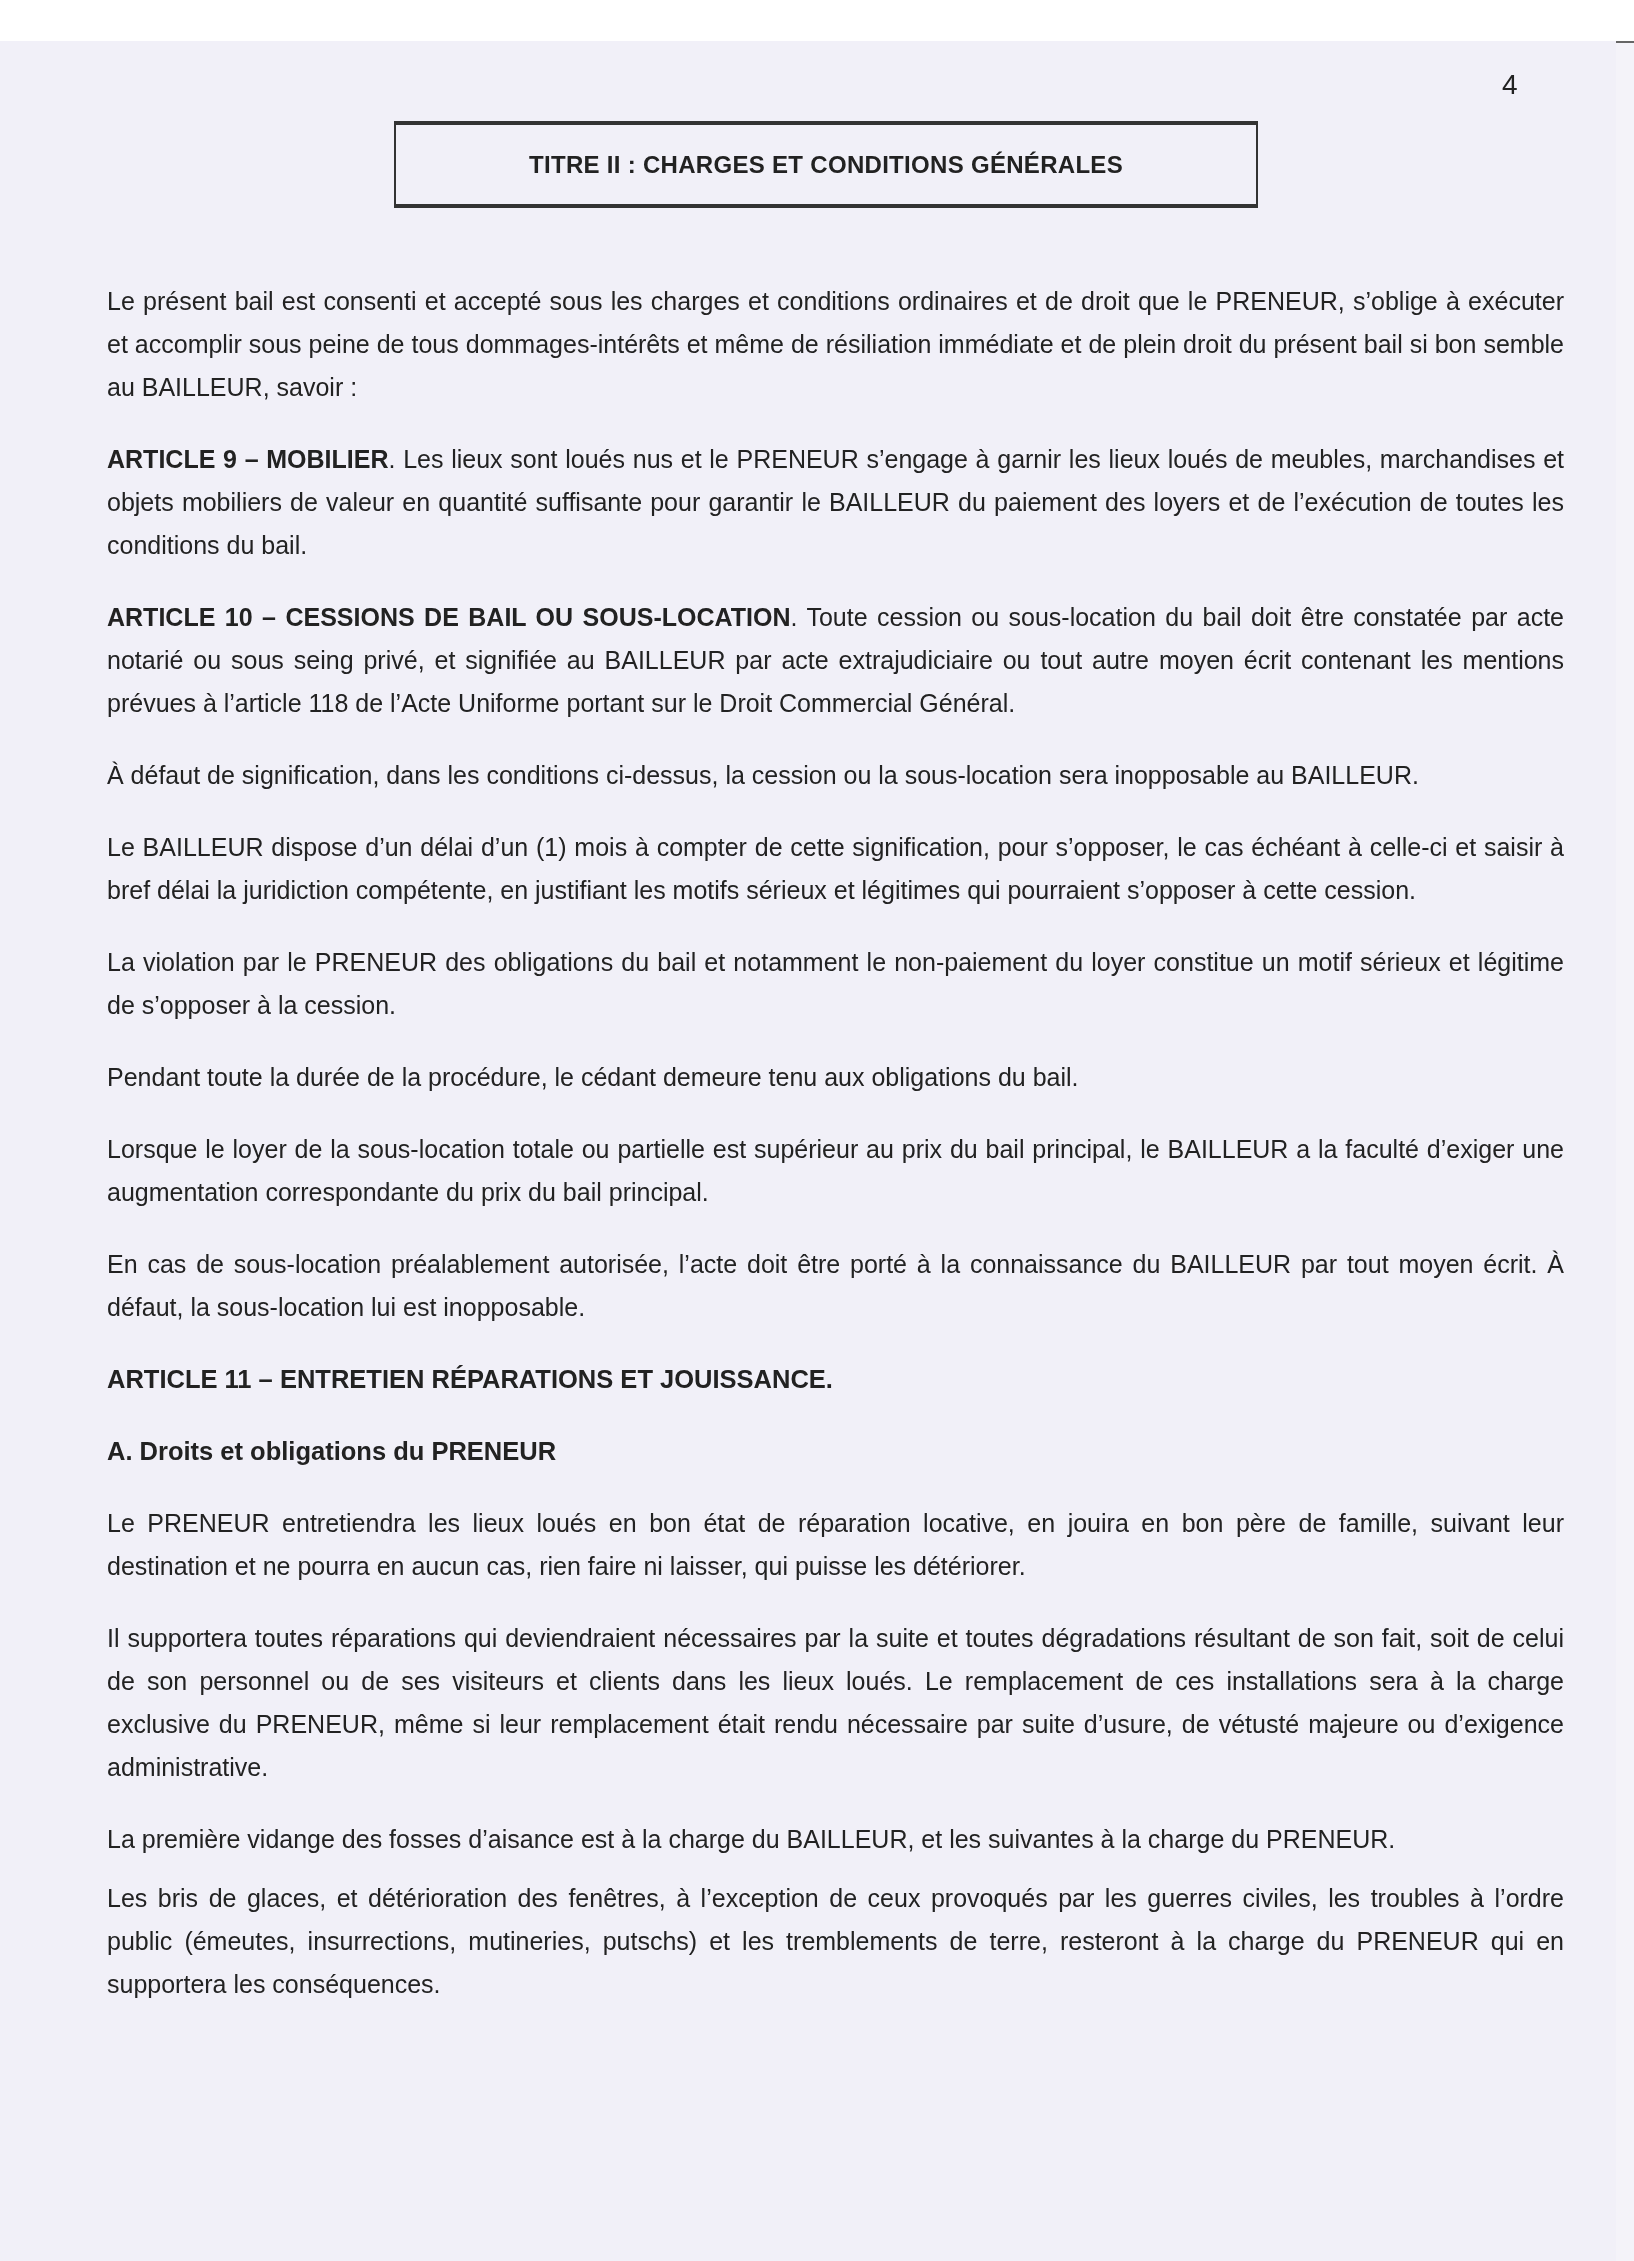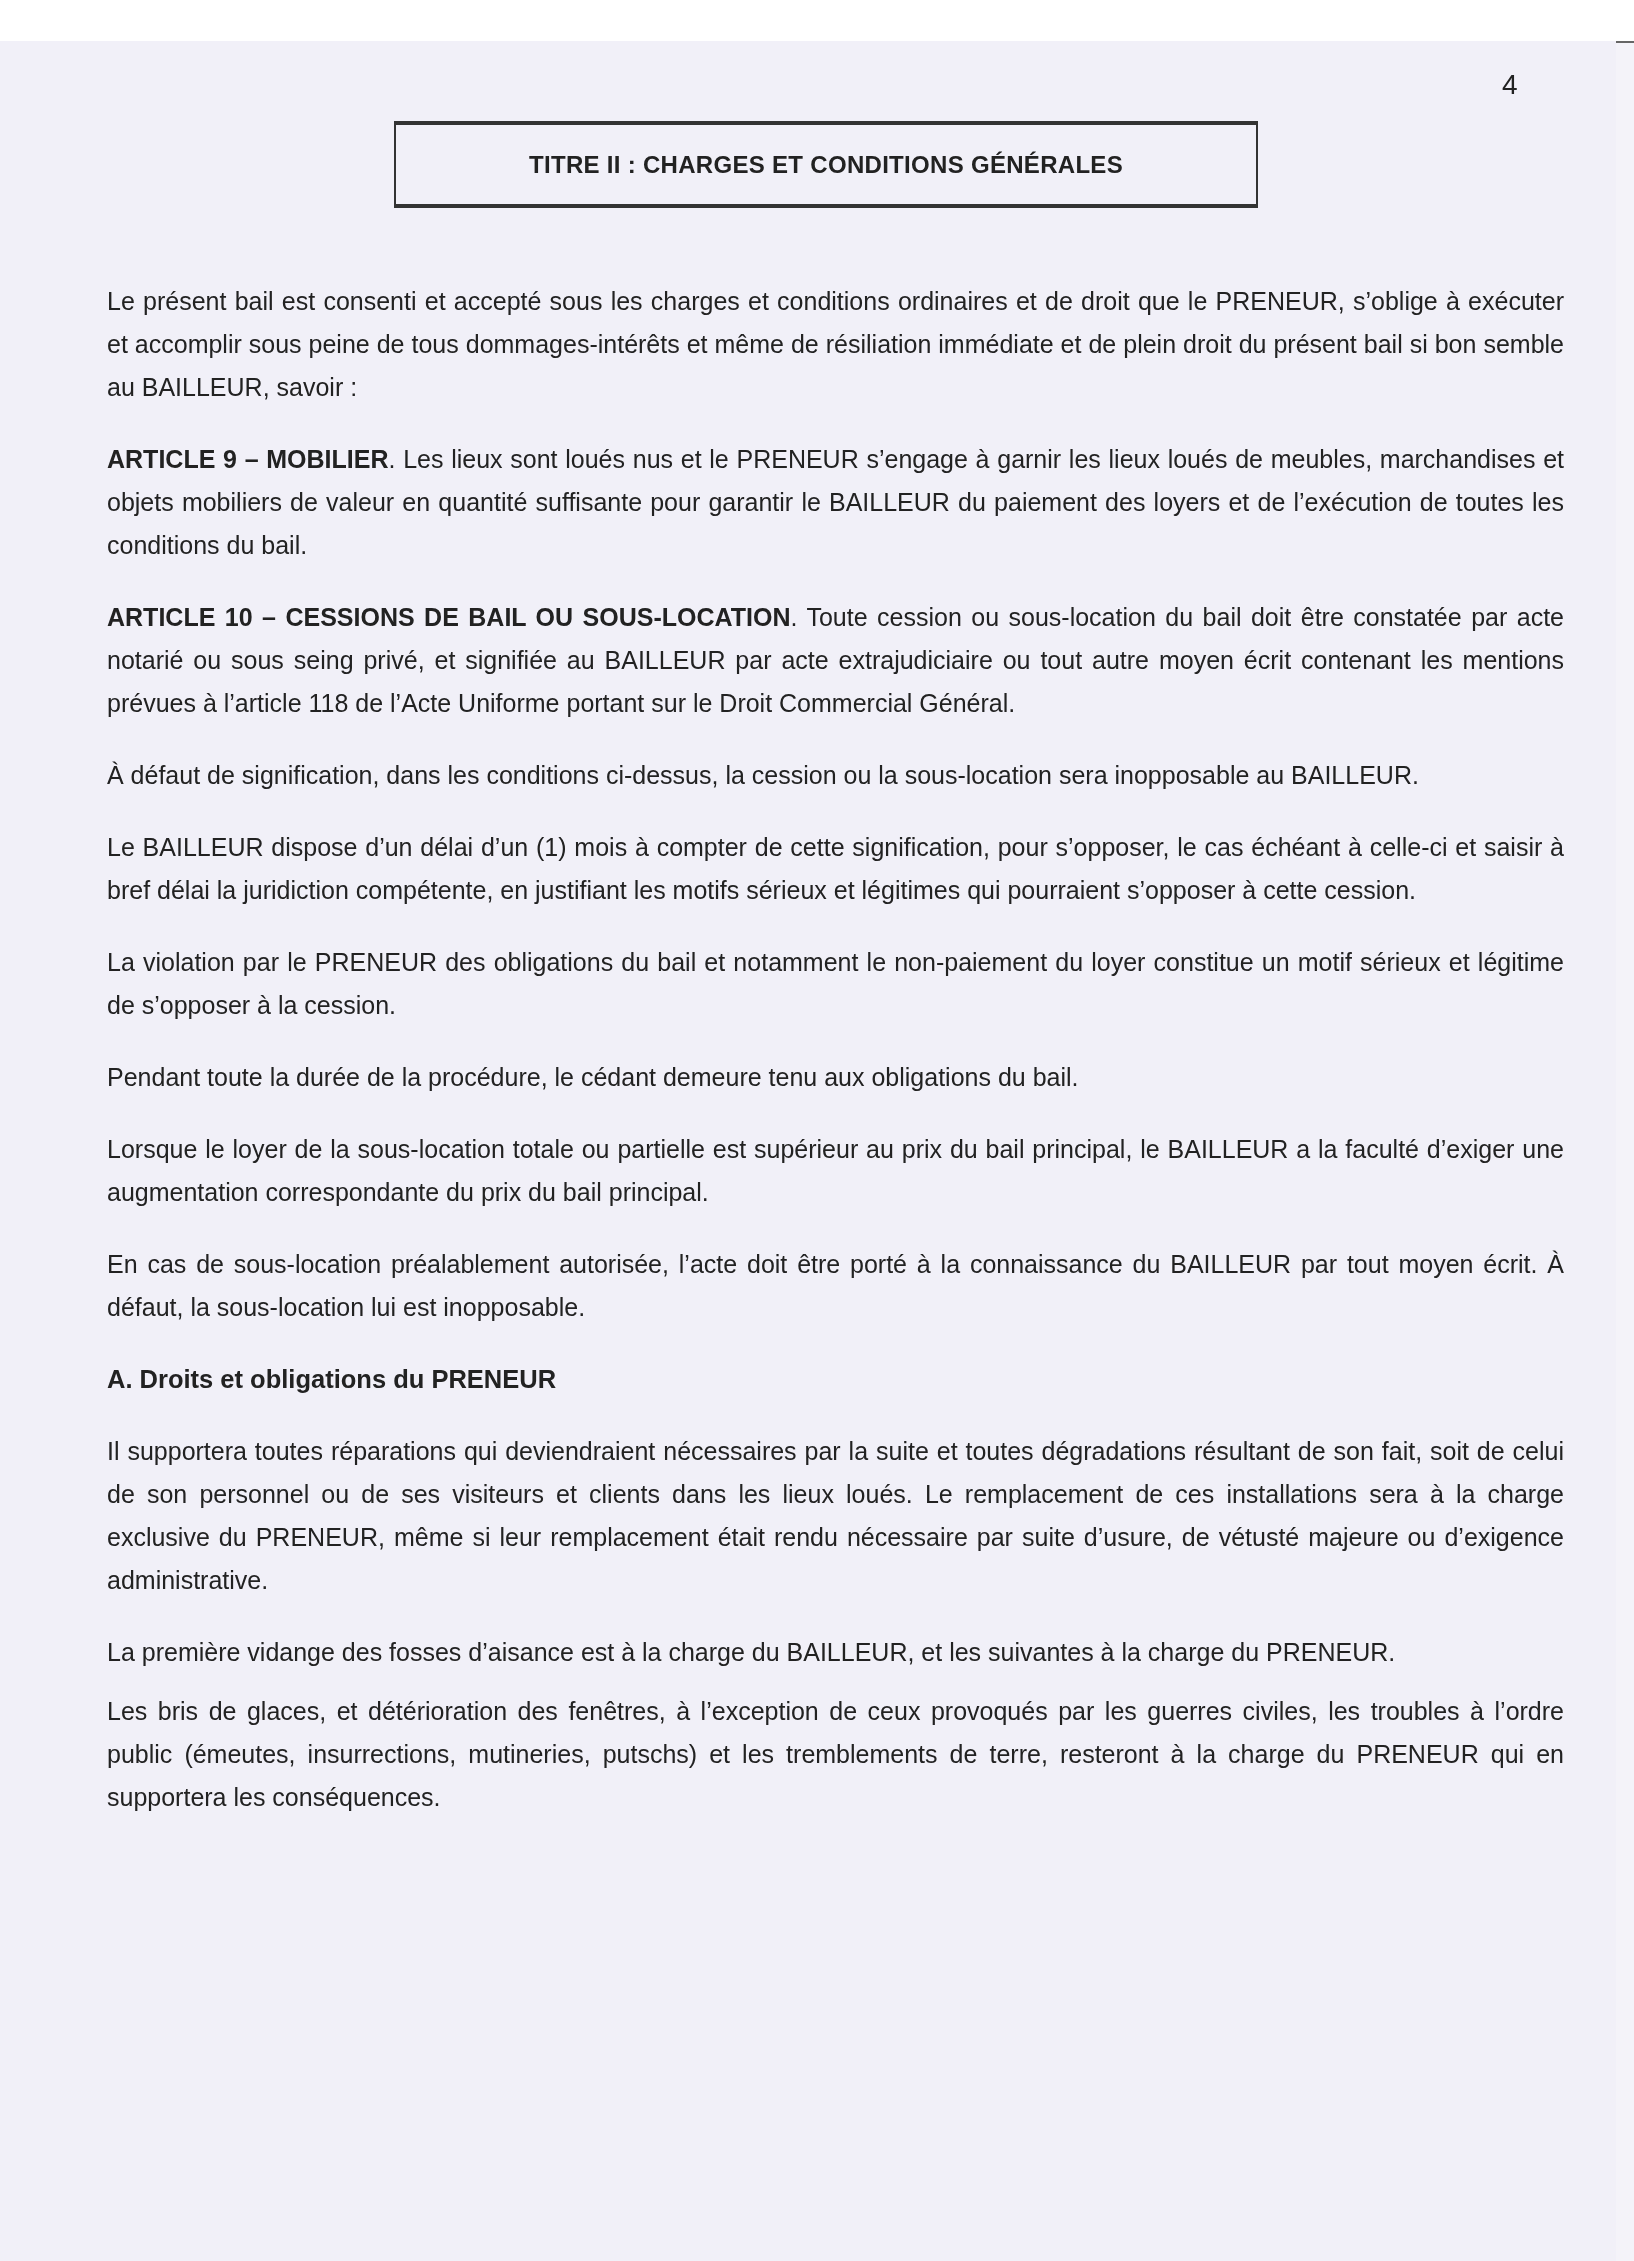--- a/index.html
+++ b/index.html
@@ -42,18 +42,20 @@
   <p><span class="b">ARTICLE 9 – MOBILIER</span><span>. Les lieux sont loués nus et le PRENEUR s’engage à garnir les lieux loués de meubles, marchandises et objets mobiliers de valeur en quantité suffisante pour garantir le BAILLEUR du paiement des loyers et de l’exécution de toutes les conditions du bail.</span></p>
 
   <p><span class="b">ARTICLE 10 – CESSIONS DE BAIL OU SOUS-LOCATION</span><span>. Toute cession ou sous-location du bail doit être constatée par acte notarié ou sous seing privé, et signifiée au BAILLEUR par acte extrajudiciaire ou tout autre moyen écrit contenant les mentions prévues à l’article 118 de l’Acte Uniforme portant sur le Droit Commercial Général.</span></p>
   <p>À défaut de signification, dans les conditions ci-dessus, la cession ou la sous-location sera inopposable au BAILLEUR.</p>
   <p>Le BAILLEUR dispose d’un délai d’un (1) mois à compter de cette signification, pour s’opposer, le cas échéant à celle-ci et saisir à bref délai la juridiction compétente, en justifiant les motifs sérieux et légitimes qui pourraient s’opposer à cette cession.</p>
   <p>La violation par le PRENEUR des obligations du bail et notamment le non-paiement du loyer constitue un motif sérieux et légitime de s’opposer à la cession.</p>
   <p>Pendant toute la durée de la procédure, le cédant demeure tenu aux obligations du bail.</p>
   <p>Lorsque le loyer de la sous-location totale ou partielle est supérieur au prix du bail principal, le BAILLEUR a la faculté d’exiger une augmentation correspondante du prix du bail principal.</p>
   <p>En cas de sous-location préalablement autorisée, l’acte doit être porté à la connaissance du BAILLEUR par tout moyen écrit. À défaut, la sous-location lui est inopposable.</p>
 
+  <p class="heading">ARTICLE 11 – ENTRETIEN RÉPARATIONS ET JOUISSANCE.</p>
   <p class="heading">A. Droits et obligations du PRENEUR</p>
+  <p>Le PRENEUR entretiendra les lieux loués en bon état de réparation locative, en jouira en bon père de famille, suivant leur destination et ne pourra en aucun cas, rien faire ni laisser, qui puisse les détériorer.</p>
   <p>Il supportera toutes réparations qui deviendraient nécessaires par la suite et toutes dégradations résultant de son fait, soit de celui de son personnel ou de ses visiteurs et clients dans les lieux loués. Le remplacement de ces installations sera à la charge exclusive du PRENEUR, même si leur remplacement était rendu nécessaire par suite d’usure, de vétusté majeure ou d’exigence administrative.</p>
   <p class="tight">La première vidange des fosses d’aisance est à la charge du BAILLEUR, et les suivantes à la charge du PRENEUR.</p>
   <p>Les bris de glaces, et détérioration des fenêtres, à l’exception de ceux provoqués par les guerres civiles, les troubles à l’ordre public (émeutes, insurrections, mutineries, putschs) et les tremblements de terre, resteront à la charge du PRENEUR qui en supportera les conséquences.</p>
 </div>
 
 
 </body></html>

